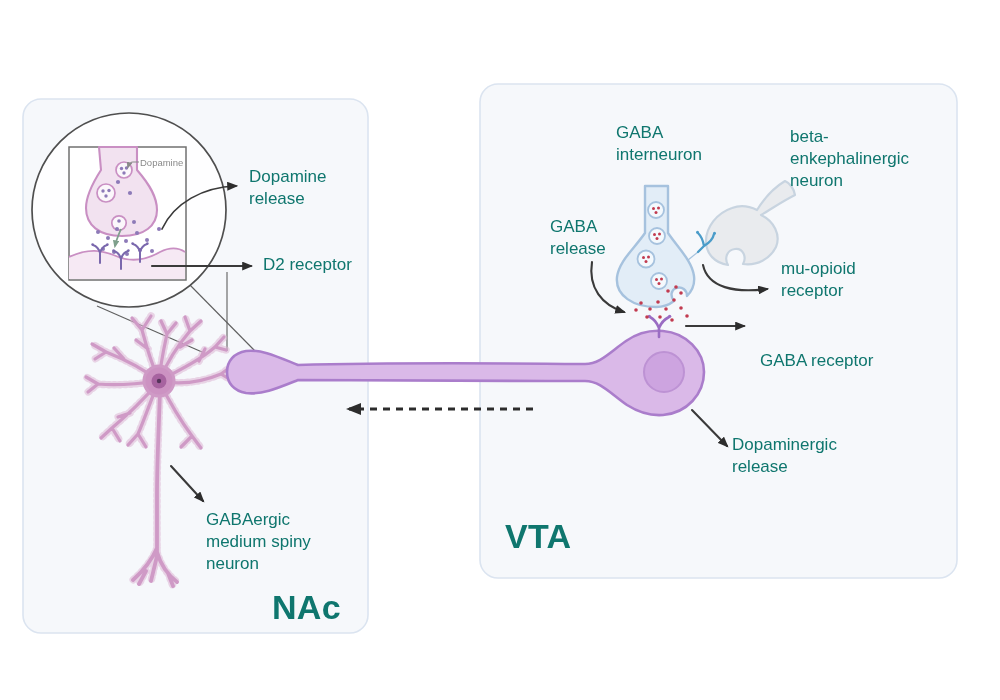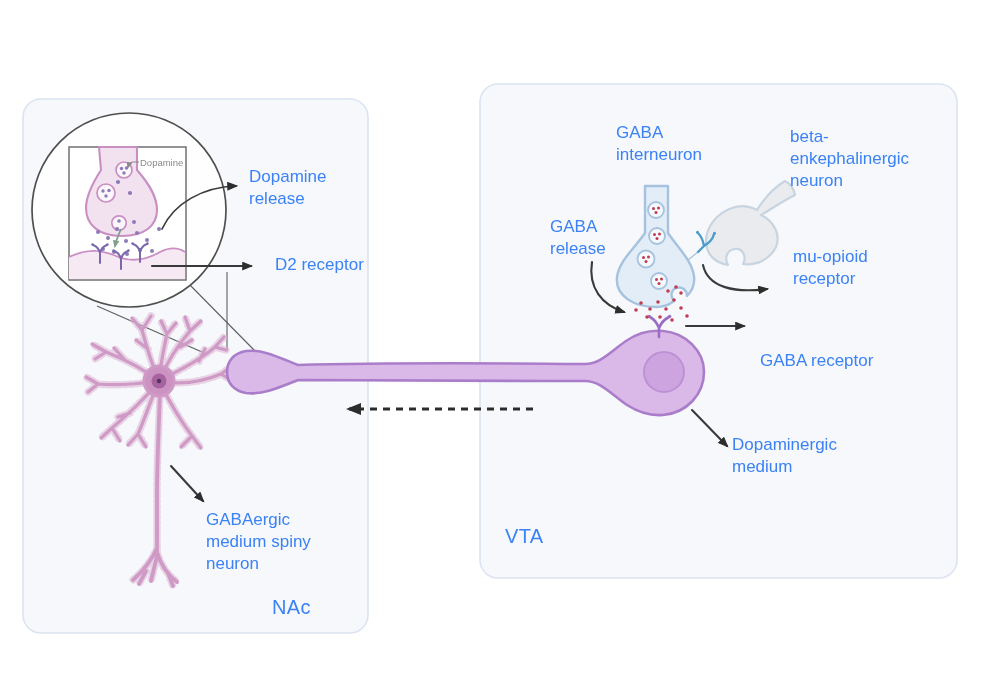--- a/index.html
+++ b/index.html
@@ -1,20 +1,20 @@
 <!DOCTYPE html>
 <html style="--panel_bg: #f6f8fb; --panel_border: #dbe4f0; --outline_gray: #4f4f4f; --box_gray: #707070; --callout_gray: #5f5f5f; --arrow: #3a3a3a; --pink_fill: #f2e2f0; --pink_stroke: #c98fc3; --postsyn_fill: #f6e9f4; --dopamine_dot: #8d7ab8; --d2_color: #7a68ad; --green_arrow: #7fa08c; --msn_color: #cf9ac6; --msn_fuzz: #dcb4d4; --msn_soma: #cc92c2; --msn_nucleus: #a763a0; --da_fill: #dab9e8; --da_stroke: #aa7dcb; --da_nucleus: #cda4e0; --da_nucleus_stroke: #bd92d4; --gaba_fill: #e2edf7; --gaba_stroke: #a6c2de; --gaba_dot: #c23b50; --gray_fill: #e9ebee; --gray_stroke: #c8d4e0; --mu_color: #4b9cc9; --gabar_color: #9a6cc3;"><head>
 <meta charset="utf-8">
 <style>
   html,body{margin:0;padding:0;background:#ffffff;}
   .stage{position:relative;width:1000px;height:700px;overflow:hidden;background:#ffffff;
          font-family:"Liberation Sans","DejaVu Sans",sans-serif;}
   .stage svg{position:absolute;left:0;top:0;}
-  .lbl{position:absolute;font-size:17px;line-height:22px;color:#3b82f6;white-space:pre-line;}
-  .lbl.title{font-weight:400;font-size:20px;line-height:30px;letter-spacing:.3px;}
+  .lbl{position:absolute;font-size:17px;line-height:22px;color:#0f766e;white-space:pre-line;}
+  .lbl.title{font-weight:700;font-size:34px;line-height:30px;letter-spacing:.3px;}
   .lbl.tiny{font-size:9.5px;line-height:11px;color:#8a8a8a;}
 
   
   .panel{fill:var(--panel_bg,#f6f8fb);stroke:var(--panel_border,#dbe4f0);stroke-width:1.6;}
   .circleInset{fill:#fefeff;stroke:var(--outline_gray,#4f4f4f);stroke-width:1.7;}
   .insetBox{fill:#ffffff;stroke:var(--box_gray,#707070);stroke-width:1.5;}
   .callout{fill:none;stroke:var(--callout_gray,#5f5f5f);stroke-width:1.1;}
   .pinkFill{fill:var(--pink_fill,#f2e2f0);stroke:var(--pink_stroke,#c98fc3);stroke-width:2.1;stroke-linejoin:round;}
   .postsyn{fill:var(--postsyn_fill,#f6e9f4);}
   .membrane{fill:none;stroke:var(--pink_stroke,#c98fc3);stroke-width:1.8;}
@@ -207,33 +207,33 @@
   <path class="arrow" marker-end="url(#ah)" d="M703 265 C708 288 735 293 767 289"></path>
   <path class="arrow" marker-end="url(#ah)" d="M686 326 L744 326"></path>
   <path class="arrow" marker-end="url(#ah)" d="M692 410 L727 446"></path>
   <path class="arrow" marker-end="url(#ah)" d="M171 466 L203 501"></path>
   <path class="arrowDashed" marker-end="url(#ahBig)" d="M533 409 L349 409"></path>
 </svg>
 
 <div class="lbl tiny" style="left:140px; top:157px;">Dopamine</div>
 <div class="lbl" style="left:249px; top:166px;">Dopamine
 release</div>
-<div class="lbl" style="left:263px; top:254px;margin-left:12px;">D2 receptor</div>
+<div class="lbl" style="left:263px; top:254px;">D2 receptor</div>
 <div class="lbl" style="left:206px; top:509px;">GABAergic
 medium spiny
 neuron</div>
 <div class="lbl title" style="left:272px; top:592px;">NAc</div>
 
 <div class="lbl" style="left:616px; top:122px;">GABA
 interneuron</div>
 <div class="lbl" style="left:790px; top:126px;">beta-
 enkephalinergic
 neuron</div>
 <div class="lbl" style="left:550px; top:216px;">GABA
 release</div>
-<div class="lbl" style="left:781px; top:246px;margin-left:12px;">mu-opioid
+<div class="lbl" style="left:781px; top:258px;">mu-opioid
 receptor</div>
 <div class="lbl" style="left:760px; top:313px;margin-top:37px;">GABA receptor</div>
 <div class="lbl" style="left:732px; top:434px;">Dopaminergic
-medium</div>
+release</div>
 <div class="lbl title" style="left:505px; top:521px;">VTA</div>
 
 </div>
 
 </body></html>

